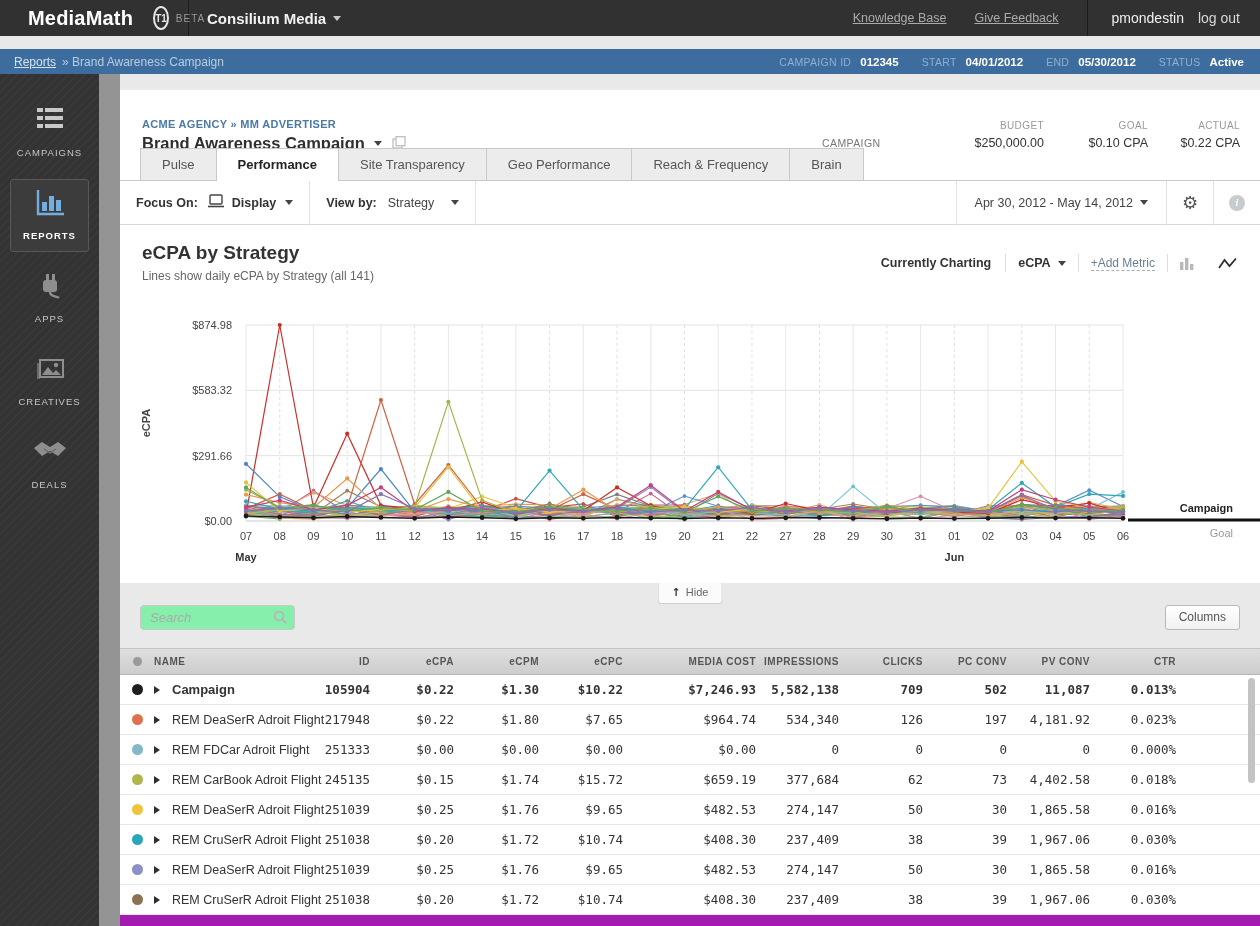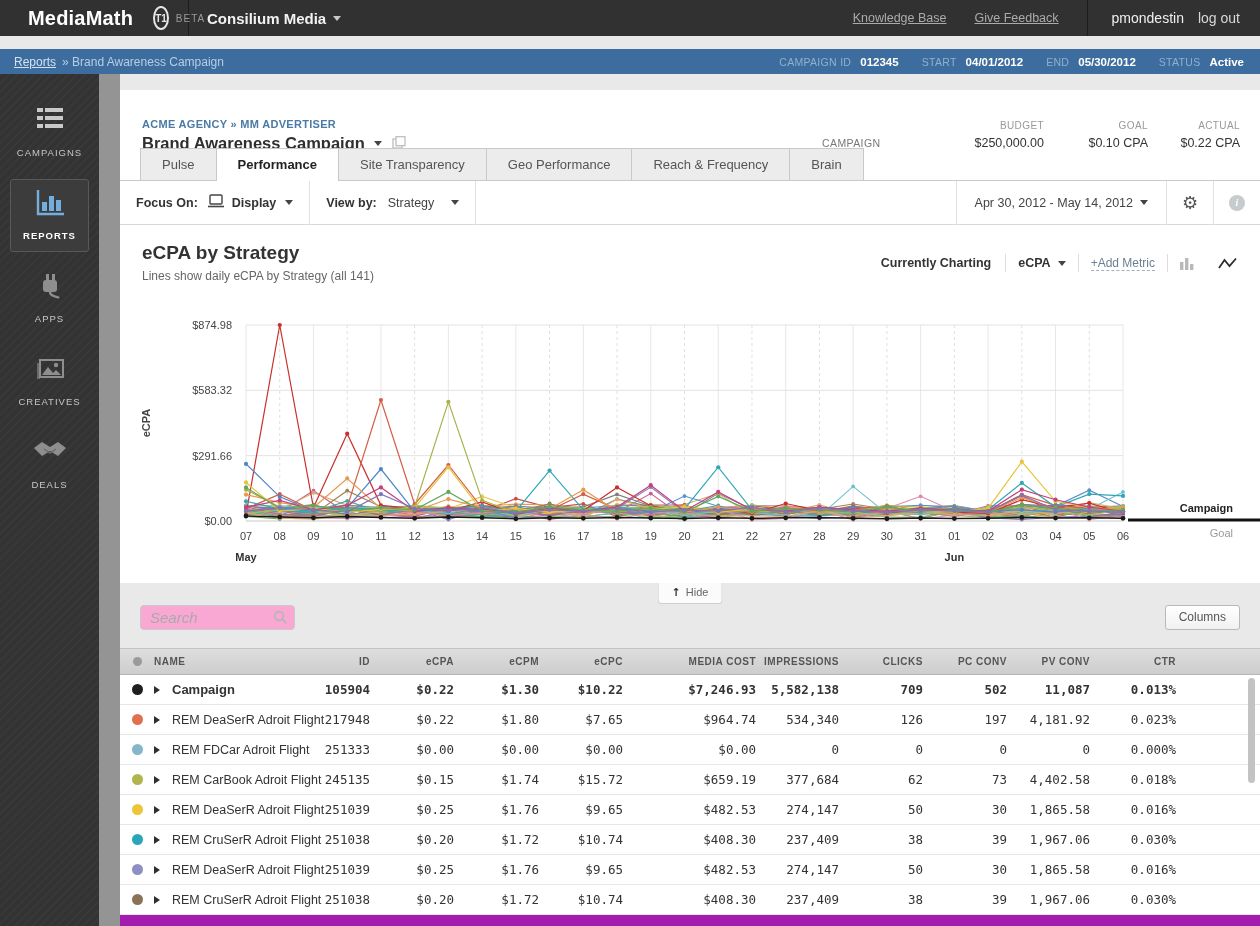--- a/index.html
+++ b/index.html
@@ -89,21 +89,21 @@
   .xtick { font-size:11px; fill:#444; }
   .month { font-size:11px; font-weight:bold; fill:#333; }
   .ylab { font-size:11px; font-weight:bold; fill:#444; }
   .ref-label { font-size:11px; font-weight:bold; fill:#222; }
   .ref-label.goal { fill:#999; font-weight:normal; }
   
   .controls-strip { position:absolute; top:509px; left:0; width:1140px; height:65px; }
   .hide-tab { position:absolute; top:0; left:50%; transform:translateX(-50%); background:#fbfbfb; border:1px solid #cfcfcf; border-top:none; border-radius:0 0 4px 4px; padding:3px 13px 4px 13px; font-size:11px; color:#666; cursor:pointer; }
   .hide-tab .up-arrow::before { content:"\2191"; color:#333; font-weight:bold; margin-right:5px; font-family:"DejaVu Sans",sans-serif; }
   .search-box { position:absolute; top:22px; left:20px; width:155px; height:25px; }
-  .search-box input { width:100%; height:100%; border:1px solid #c9c9c9; border-radius:4px; padding:0 26px 0 9px; font-size:15px; font-style:italic; color:#555; background:#f9a8d4; outline:none; }
+  .search-box input { width:100%; height:100%; border:1px solid #c9c9c9; border-radius:4px; padding:0 26px 0 9px; font-size:13px; font-style:italic; color:#555; background:#86efac; outline:none; }
   .search-box input::placeholder { color:#aaa; }
   .search-icon { position:absolute; right:7px; top:5px; }
   .columns-btn { position:absolute; top:22px; right:20px; height:25px; padding:0 13px; background:linear-gradient(#fff,#f1f1f1); border:1px solid #b9b9b9; border-radius:3px; font-size:12px; color:#555; line-height:23px; cursor:pointer; }
   
   .table-wrap { position:absolute; top:574px; left:0; width:1140px; bottom:0; background:#a21caf; }
   .tgrid { display:grid; grid-template-columns:34px 18px 114px 84px 84px 85px 84px 133px 83px 84px 84px 83px 86px; align-items:center; }
   .thead { height:27px; background:linear-gradient(#dedede,#cdcdcd); border-top:1px solid #c2c2c2; border-bottom:1px solid #b5b5b5; }
   .th { font-size:10px; font-weight:bold; color:#555; letter-spacing:.5px; text-align:right; white-space:nowrap; }
   .th.name { grid-column:2 / 4; text-align:left; }
   .hdr-dot { width:9px; height:9px; border-radius:50%; background:#9a9a9a; justify-self:center; }

